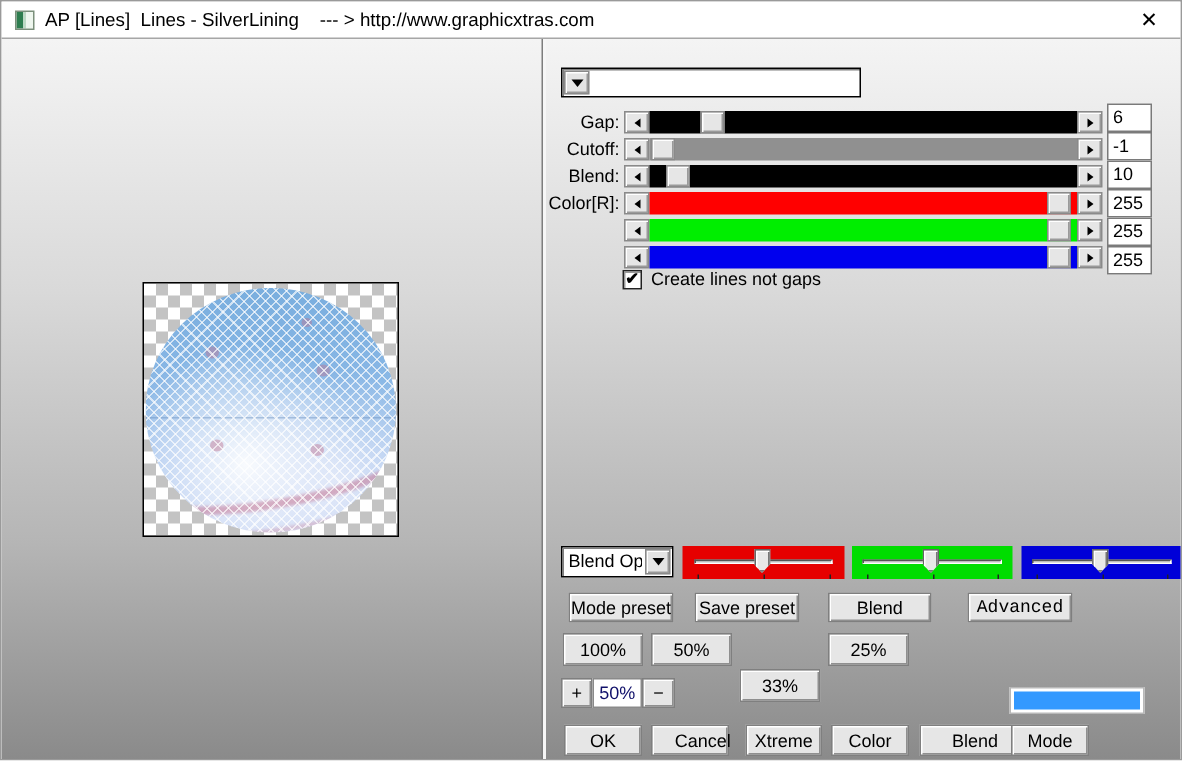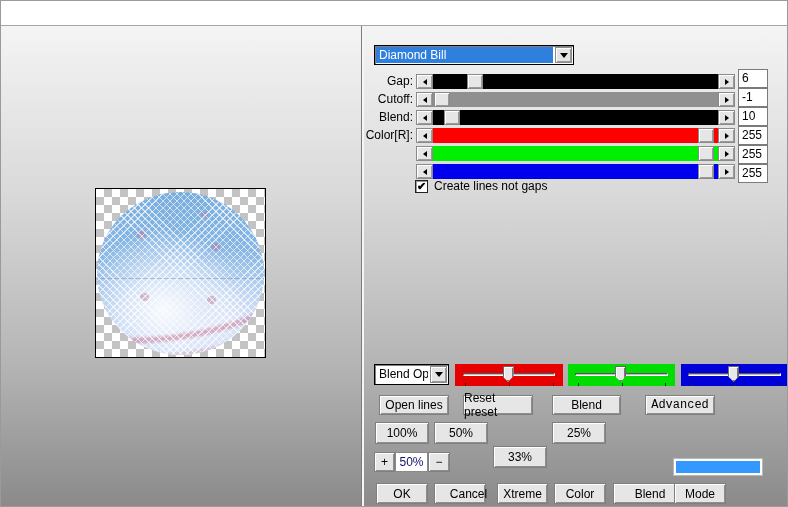--- a/index.html
+++ b/index.html
@@ -92,41 +92,45 @@
 
   
   .progress { position:absolute; left:672px; top:432px; width:90px; height:18px; background:#fff; border:1px solid #b8b8b8; padding:2px; }
   .progress-fill { width:100%; height:100%; background:#3399ff; }
 </style>
 </head>
 <body>
 
 <div class="window">
 
+  <div class="titlebar">
+    <div class="win-icon"></div>
+    <span class="title-text">AP [Lines]  Lines - SilverLining    --- &gt; http://www.graphicxtras.com</span>
+    <div class="close-x">✕</div>
+  </div>
 
   <div class="content">
     <div class="divider-dark"></div>
     <div class="divider-light"></div>
 
     <div class="preview-box">
       <div class="planet">
         <div class="band"></div>
         <div class="band2"></div>
         <div class="seam"></div>
         <div class="spot" style="left:24%;top:24%;"></div>
         <div class="spot" style="left:68%;top:31%;"></div>
         <div class="spot" style="left:26%;top:62%;"></div>
         <div class="spot" style="left:66%;top:64%;"></div>
         <div class="spot" style="left:62%;top:12%;width:7px;height:6px;"></div>
         <div class="lattice"></div>
       </div>
     </div>
 
     <div class="combo highlight" style="left:373px; top:19px; width:200px;">
-      <div class="sel">Diamond Bill</div>
       <div class="drop-btn">
           <div class="tri-down"></div>
         </div>
     </div>
 
     <div class="slider-label" style="top:48px;">Gap:</div>
     <div class="slider-label" style="top:66px;">Cutoff:</div>
     <div class="slider-label" style="top:84px;">Blend:</div>
     <div class="slider-label" style="top:102px;">Color[R]:</div>
 
@@ -231,22 +235,22 @@
       <div class="tb-tick" style="left:91%;"></div>
     </div>
     <div class="trackbar" style="left: 680px; width: 107px; background: rgb(0, 0, 216);">
       <div class="tb-groove"></div>
       <div class="tb-thumb" style="left: 44%;"></div>
       <div class="tb-tick" style="left:9%;"></div>
       <div class="tb-tick" style="left:50%;"></div>
       <div class="tb-tick" style="left:91%;"></div>
     </div>
 
-    <div class="btn" style="left:378px; top:369px; width:70px;">Open lines</div>
-    <div class="btn" style="left:462px; top:369px; width:70px;">Reset preset</div>
+    <div class="btn" style="left:378px; top:369px; width:70px;">Mode preset</div>
+    <div class="btn" style="left:462px; top:369px; width:70px;">Save preset</div>
     <div class="btn" style="left:551px; top:369px; width:69px;">Blend</div>
     <div class="btn" style="left:644px; top:369px; width:70px;font-family:Liberation Mono, monospace;">Advanced</div>
 
     <div class="btn" style="left:374px; top:396px; width:54px; height:22px;text-align:center;">100%</div>
     <div class="btn" style="left:433px; top:396px; width:54px; height:22px;">50%</div>
     <div class="btn" style="left:492px; top:396px; width:54px; height:22px;margin-top:24px;">33%</div>
     <div class="btn" style="left:551px; top:396px; width:54px; height:22px;">25%</div>
 
     <div class="btn" style="left:373px; top:426px; width:21px;">+</div>
     <div class="stepper-value">50%</div>

